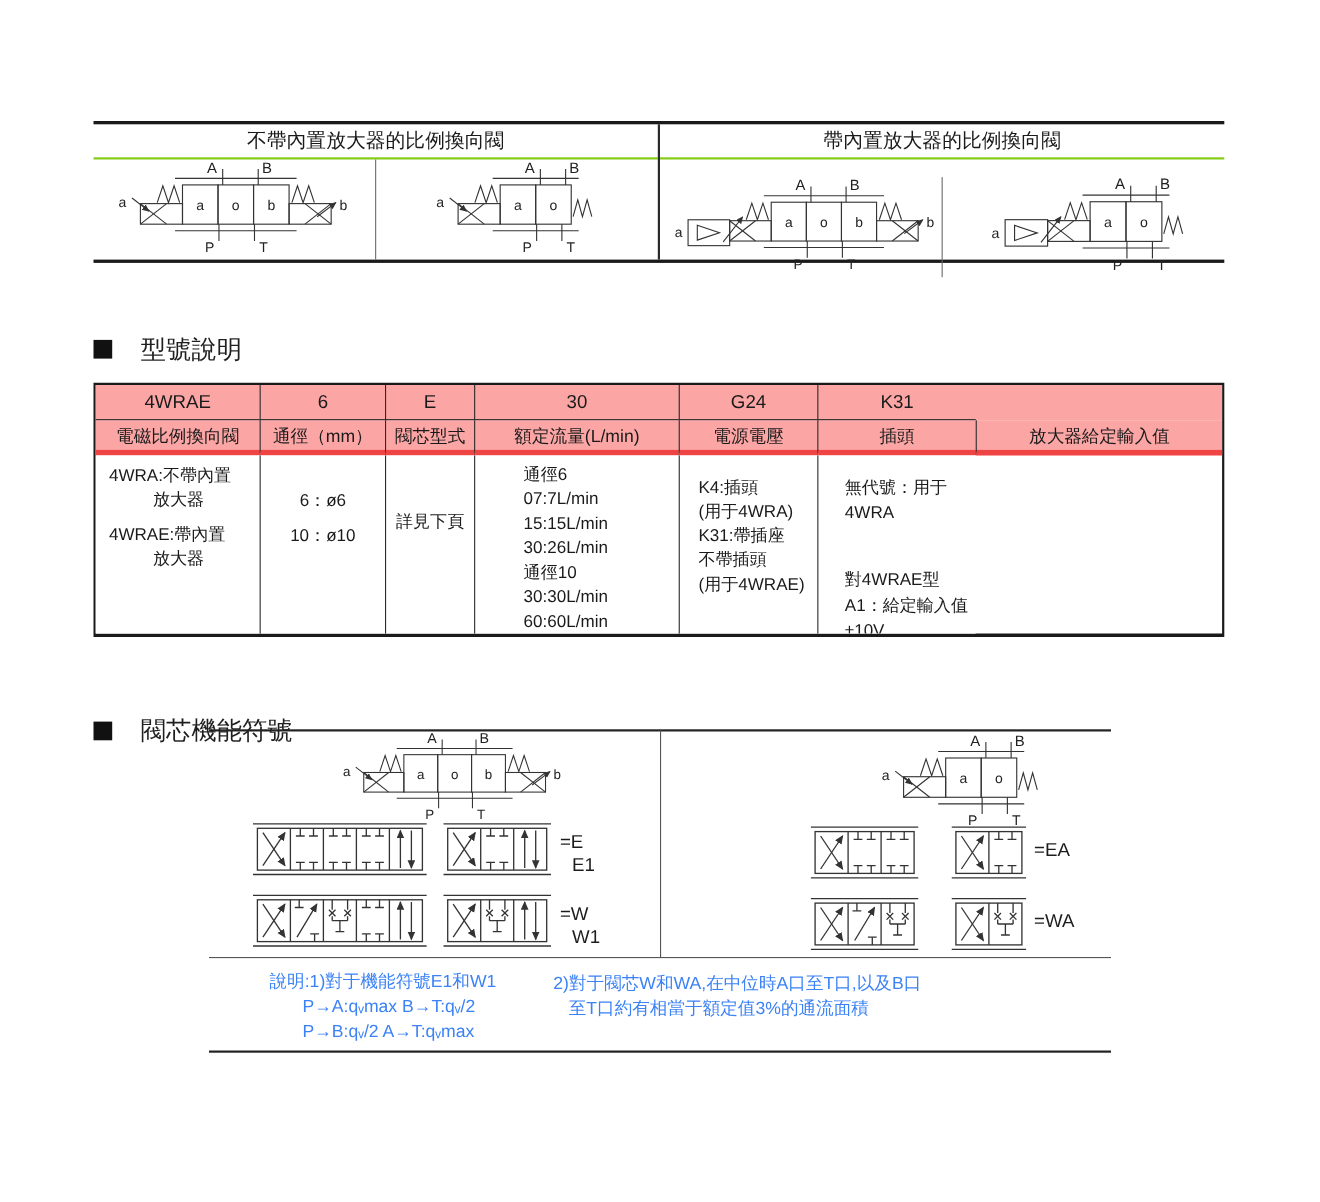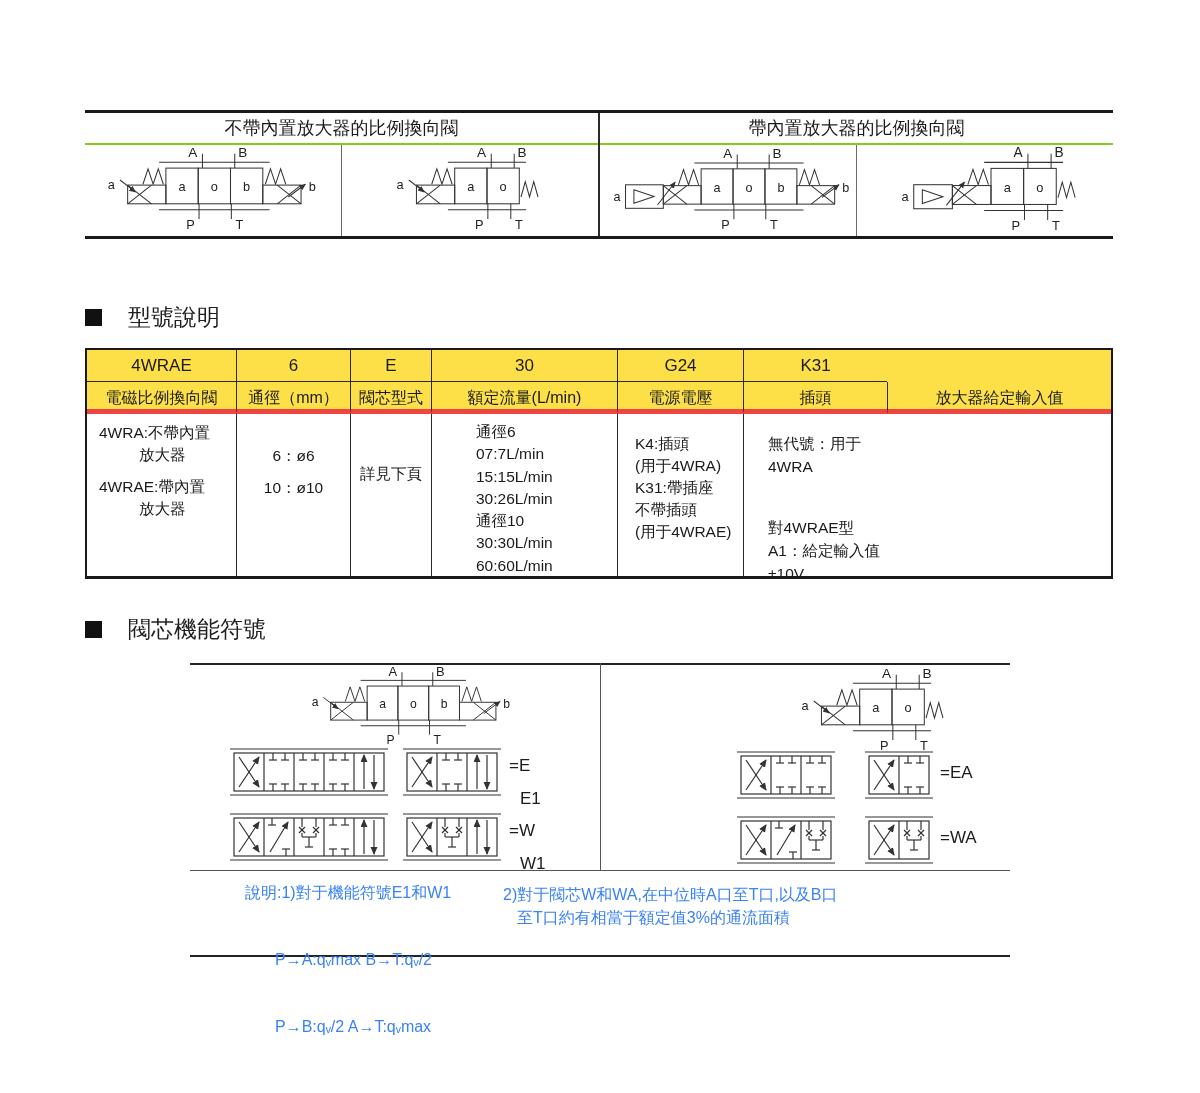--- a/index.html
+++ b/index.html
@@ -3,35 +3,35 @@
 <meta charset="utf-8">
 <style>
   html,body{margin:0;padding:0;background:#fff;}
   .page{position:relative;width:1200px;height:1093px;background:#fff;overflow:hidden;
         font-family:"Liberation Sans","DejaVu Sans",sans-serif;color:#1a1a1a;}
 
   
   .top-table{position:absolute;left:85px;top:110px;width:1028px;height:129px;box-sizing:border-box;
              border-top:3px solid #1a1a1a;border-bottom:3px solid #1a1a1a;display:flex;}
   .tt-half{flex:1;display:flex;flex-direction:column;}
-  .tt-half.right{border-left:2px solid #2a2a2a;}
+  .tt-half.right{border-left:2px solid #2a2a2a;gap:16px;}
   .tt-hdr{height:30px;line-height:30px;text-align:center;font-size:18px;border-bottom:2px solid #84cc16;}
   .tt-cells{flex:1;display:flex;}
   .tt-cell{flex:1;display:flex;align-items:center;justify-content:center;overflow:hidden;}
   .tt-cell + .tt-cell{border-left:1px solid #6a6a6a;}
 
   
   .sec-title{position:absolute;left:85px;display:flex;align-items:center;gap:26px;font-size:23px;color:#1f1f1f;}
   .sec-sq{width:17px;height:17px;background:#111;flex:0 0 auto;}
 
   
   .mt{position:absolute;left:85px;top:348px;width:1028px;box-sizing:border-box;
       border:2px solid #1a1a1a;border-bottom:3px solid #1a1a1a;}
   .mt-row{display:grid;grid-template-columns:149px 114px 81px 186px 126px 144px 1fr;}
-  .mt-row.hdr{background:#fde047;}
+  .mt-row.hdr{background:#fca5a5;}
   .mt-cell{box-sizing:border-box;overflow:hidden;}
   .mt-cell + .mt-cell{border-left:1px solid #2a2a2a;}
   .mt-row.codes .mt-cell{height:32px;line-height:32px;text-align:center;font-size:17px;border-bottom:1px solid #2a2a2a;}
   .mt-row.names .mt-cell{height:32px;line-height:32px;text-align:center;font-size:16px;border-bottom:5px solid #ef4444;}
   .mt-row.body .mt-cell{height:162px;font-size:15.5px;background:#fff;}
   .c-type{padding:8px 4px 0 12px;line-height:22px;}
   .c-type .ind{padding-left:40px;}
   .c-type .gap{margin-top:10px;}
   .c-size{text-align:center;padding-top:31px;line-height:22px;}
   .c-size .gap{margin-top:10px;}
@@ -46,23 +46,23 @@
 
   
   .fig{position:absolute;left:85px;top:655px;width:1028px;height:305px;}
   .fl{position:absolute;background:none;}
   .fl.top{left:105px;top:8px;width:820px;border-top:2px solid #222;}
   .fl.mid{left:105px;top:215px;width:820px;border-top:1px solid #555;}
   .fl.bot{left:105px;top:300px;width:820px;border-top:2px solid #222;}
   .fl.vert{left:515px;top:8px;height:207px;border-left:1px solid #555;}
   .abs{position:absolute;}
   .sp-label{font-size:17px;line-height:21px;color:#1c1c1c;}
-  .sp-label .l2{padding-left:11px;margin-top:12px;}
+  .sp-label .l2{padding-left:11px;}
   .note{font-size:16px;line-height:23px;color:#3b82f6;}
-  .note .ind1{padding-left:30px;margin-top:44px;}
+  .note .ind1{padding-left:30px;}
   .note .ind2{padding-left:14px;}
 
   
   svg line,svg rect,svg polyline,svg polygon{stroke:#333;stroke-width:1.2;fill:none;}
   svg text{fill:#222;stroke:none;font-family:"Liberation Sans","DejaVu Sans",sans-serif;}
 </style>
 </head>
 <body>
 
 <svg width="0" height="0" style="position:absolute">
@@ -293,21 +293,21 @@
       </div>
       <div class="mt-cell c-amp">
         <div>無代號：用于4WRA</div>
         <div class="gap">對4WRAE型</div>
         <div>A1：給定輸入值±10V</div>
         <div>F1：給定輸入值4至20mA</div>
       </div>
     </div>
   </div>
 
-  <div class="sec-title" style="top:614px;">
+  <div class="sec-title" style="top:649px;">
     <span class="sec-sq"></span>
     <span>閥芯機能符號</span>
   </div>
 
   <div class="fig">
     <div class="fl top"></div>
     <div class="fl vert"></div>
     <div class="fl mid"></div>
     <div class="fl bot"></div>
 

